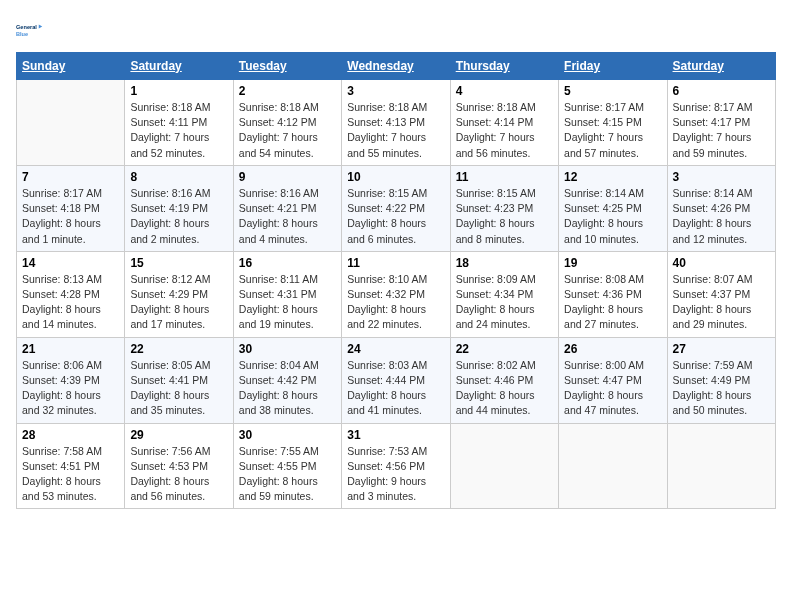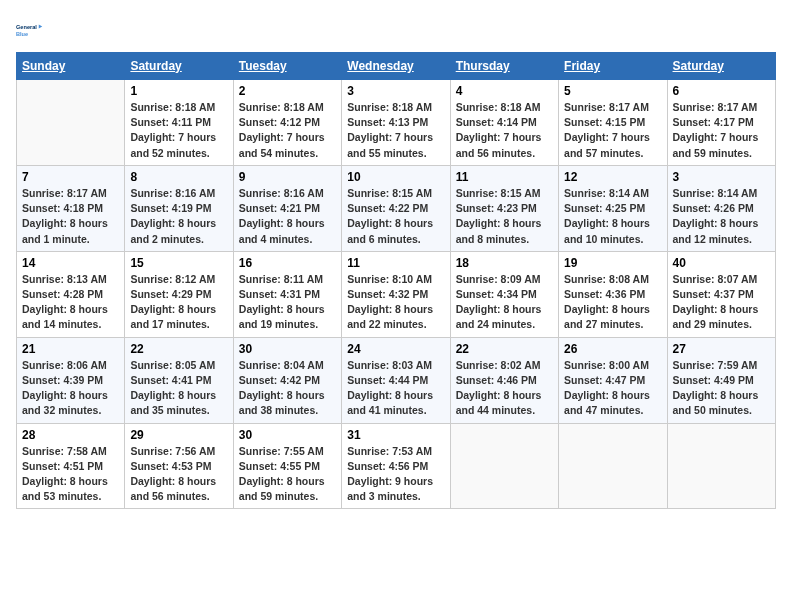--- a/index.html
+++ b/index.html
@@ -66,21 +66,20 @@
     .day-num {
       font-weight: bold;
       font-size: 12px;
       margin-bottom: 2px;
       display: block;
     }
     .day-info {
       color: #333;
       line-height: 1.45;
       font-size: 10.5px;
-      font-weight: bold;
     }
     .empty-cell {
       background: #f9f9f9 !important;
     }
   </style>
 </head>
 <body>
 
 <div class="header">
   <div class="logo">

